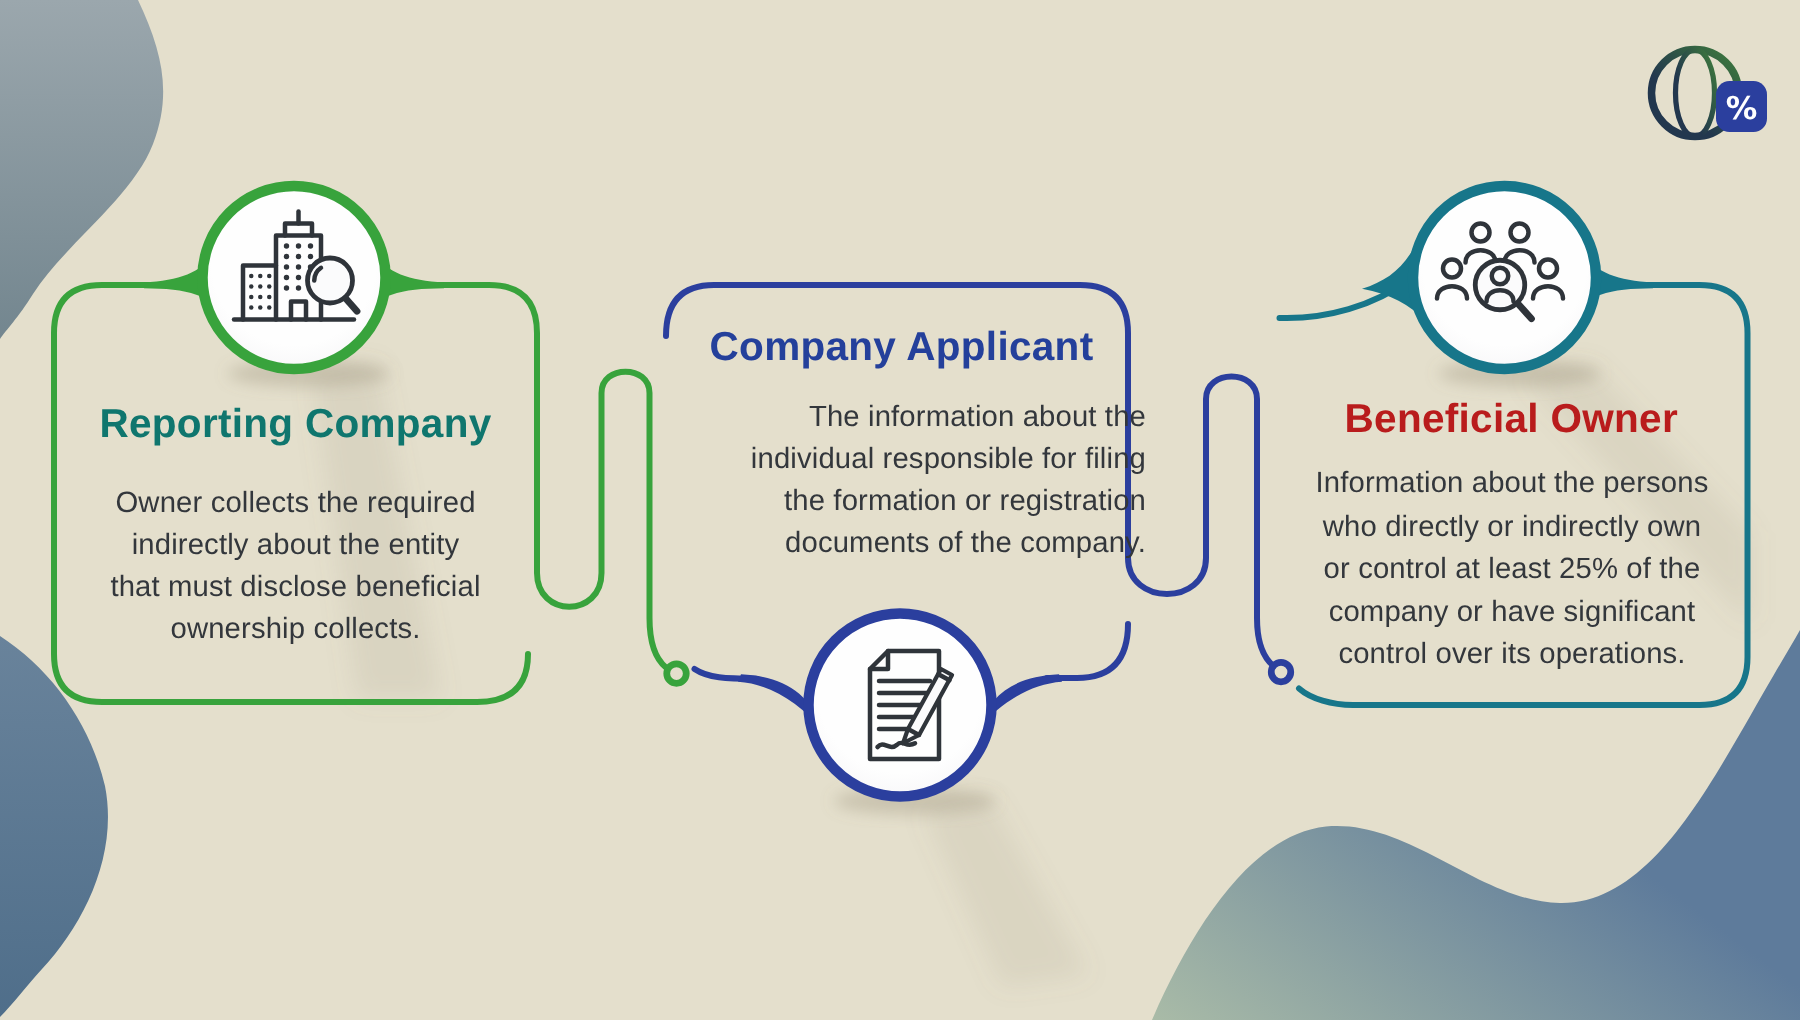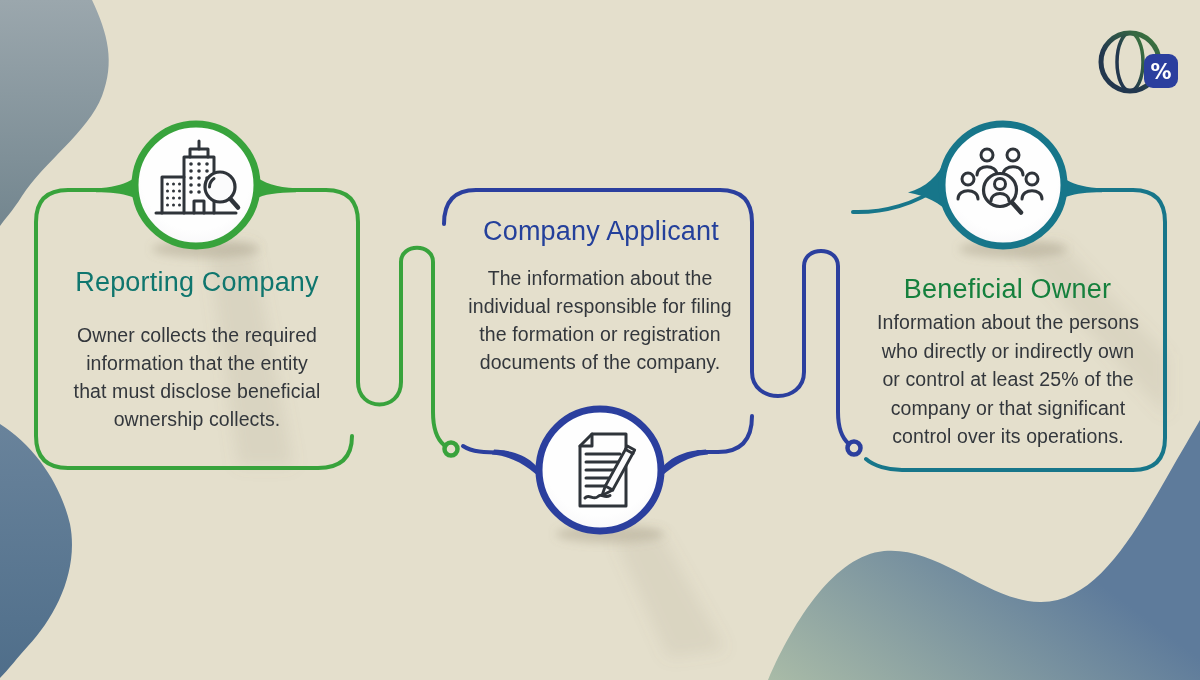--- a/index.html
+++ b/index.html
@@ -1,19 +1,19 @@
 <!DOCTYPE html>
 <html style="--bg: #E4DFCC; --body_text: #33373C; --icon_line: #2F343A; --circle_fill: #FEFEFE; --circle_fill_edge: #F1F0F3; --shadow: #8A8069; --blob_topleft_a: #9BA7AD; --blob_topleft_b: #73868F; --blob_bottomleft_a: #69839B; --blob_bottomleft_b: #4F6E8A; --wave_a: #A9BBA7; --wave_b: #5E7B9B;"><head>
 <meta charset="utf-8">
 <style>
   html,body{margin:0;padding:0;}
   .stage{position:relative;width:1200px;height:680px;background:var(--bg,#E4DFCC);overflow:hidden;
          font-family:"Liberation Sans",sans-serif;}
   .art{position:absolute;left:0;top:0;}
-  .title{position:absolute;text-align:center;font-weight:400;font-size:27px;letter-spacing:.2px;white-space:nowrap;}
+  .title{position:absolute;text-align:center;font-weight:700;font-size:27px;letter-spacing:.2px;white-space:nowrap;}
   .body-text{position:absolute;text-align:center;font-size:19.5px;line-height:28px;
              color:var(--body_text,#33373C);font-weight:500;letter-spacing:.1px;}
   .body-text .ln{white-space:nowrap;}
   .card3-body{line-height:28.5px;text-align:center;}
 </style>
 </head>
 <body>
 
 <div class="stage">
 
@@ -164,35 +164,35 @@
         <path d="M 11,45 L 57,45" stroke-width="3.5"></path>
       </g>
       <rect x="48" y="26" width="34" height="34" rx="9" fill="#2B3F9E"></rect>
       <text x="65" y="51" text-anchor="middle" font-family="DejaVu Sans, sans-serif" font-size="21" font-weight="bold" fill="#FFFFFF">%</text>
     </g>
   </svg>
 
   <div class="title" style="left: 36px; top: 267px; width: 322px; color: #0f766e;">Reporting Company</div>
   <div class="body-text" style="left:28px;top:321px;width:338px;">
     <div class="ln">Owner collects the required</div>
-    <div class="ln">information that the entity</div>
+    <div class="ln">indirectly about the entity</div>
     <div class="ln">that must disclose beneficial</div>
     <div class="ln">ownership collects.</div>
   </div>
 
   <div class="title" style="left: 446px; top: 216px; width: 310px; color: rgb(36, 64, 155);">Company Applicant</div>
-  <div class="body-text" style="left:436px;top:264px;width:328px;">
+  <div class="body-text" style="left:436px;top:264px;width:328px;text-align:right;">
     <div class="ln">The information about the</div>
     <div class="ln">individual responsible for filing</div>
     <div class="ln">the formation or registration</div>
     <div class="ln">documents of the company.</div>
   </div>
 
-  <div class="title" style="left: 850px; top: 274px; width: 315px; color: #15803d;">Beneficial Owner</div>
+  <div class="title" style="left: 850px; top: 264px; width: 315px; color: #b91c1c;">Beneficial Owner</div>
   <div class="body-text card3-body" style="left:843px;top:308px;width:330px;">
     <div class="ln">Information about the persons</div>
     <div class="ln">who directly or indirectly own</div>
     <div class="ln">or control at least 25% of the</div>
-    <div class="ln">company or that significant</div>
+    <div class="ln">company or have significant</div>
     <div class="ln">control over its operations.</div>
   </div>
 
 </div>
 
 </body></html>

